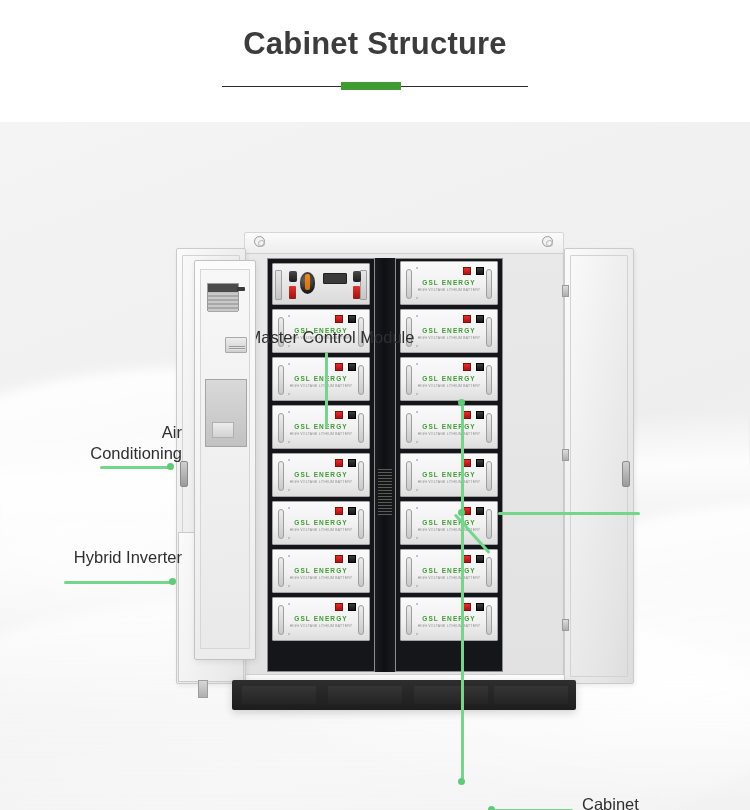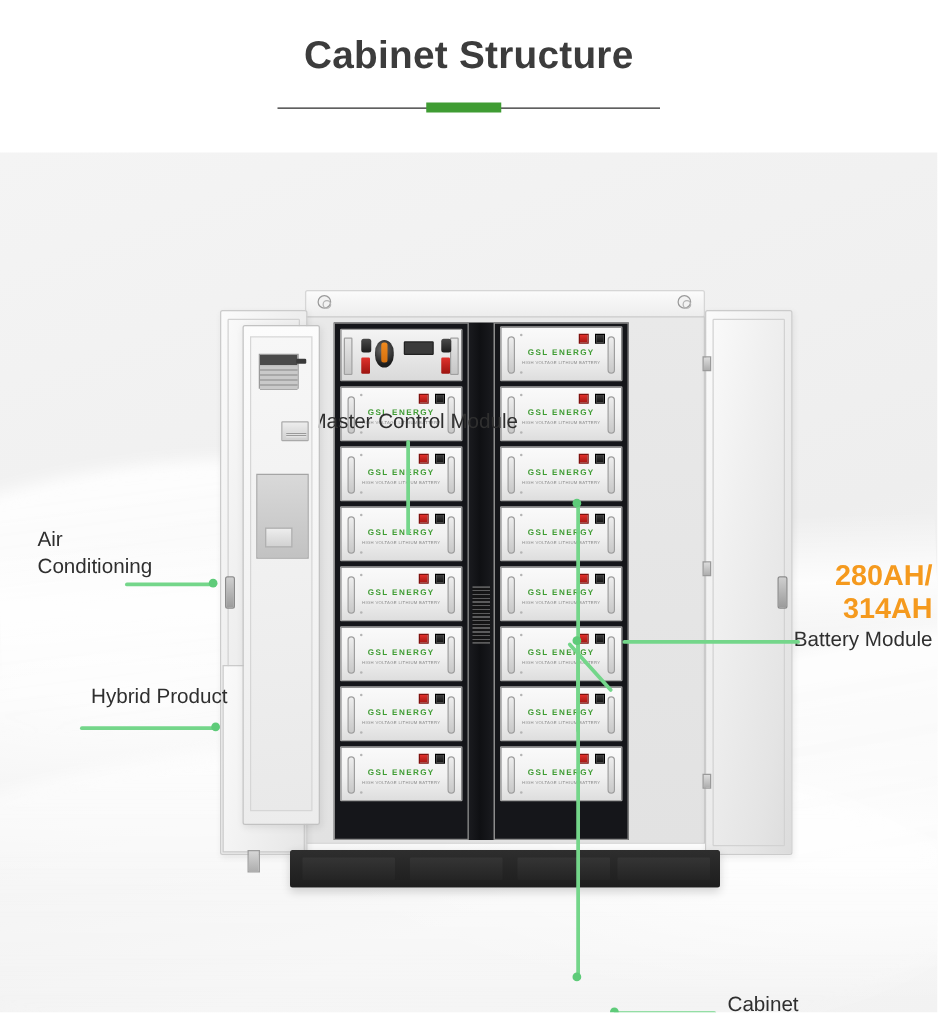--- a/index.html
+++ b/index.html
@@ -267,21 +267,21 @@
   .lbl { font-size:16.5px; line-height:1.28; white-space:pre-line; }
 
   .lead-h { position:absolute; height:2.5px; background:#74d68a; border-radius:2px; }
   .lead-v { position:absolute; width:2.5px; background:#74d68a; border-radius:2px; }
   .dot {
     position:absolute; width:7px; height:7px; border-radius:50%;
     background:#5ecb79;
   }
 
   
-  .co-ac      { left:30px;  top:300px; width:152px; text-align:left; }
+  .co-ac      { left:30px;  top:300px; width:152px; text-align:right; }
   .ac-line    { left:100px; top:344px; width:72px; }
   .ac-dot     { left:167px; top:341px; }
 
   
   .co-inv     { left:22px;  top:425px; width:160px; text-align:right; }
   .inv-line   { left:64px;  top:459px; width:110px; }
   .inv-dot    { left:169px; top:456px; }
 
   
   .co-mcm     { left:226px; top:205px; width:210px; text-align:center; }
@@ -539,29 +539,24 @@
   </div>
 
   <div class="callout co-mcm lbl">Master Control Module</div>
   <div class="lead-v mcm-line"></div>
 
   <div class="callout co-ac lbl">Air
 Conditioning</div>
   <div class="lead-h ac-line"></div>
   <div class="dot ac-dot"></div>
 
-  <div class="callout co-inv lbl">Hybrid Product</div>
+  <div class="callout co-inv lbl">Hybrid Inverter</div>
   <div class="lead-h inv-line"></div>
   <div class="dot inv-dot"></div>
 
-  <div class="callout co-batt">
-    <div class="batt-big">280AH/
-314AH</div>
-    <div class="batt-sub">Battery Module</div>
-  </div>
   <div class="lead-h batt-line-h"></div>
   <div class="batt-diag"></div>
   <div class="lead-v batt-v"></div>
   <div class="lead-v batt-v2"></div>
   <div class="dot batt-dot-a"></div>
   <div class="dot batt-dot-b"></div>
   <div class="dot batt-dot-c"></div>
 
   <div class="callout co-cab lbl">Cabinet</div>
   <div class="lead-h cab-line"></div>

